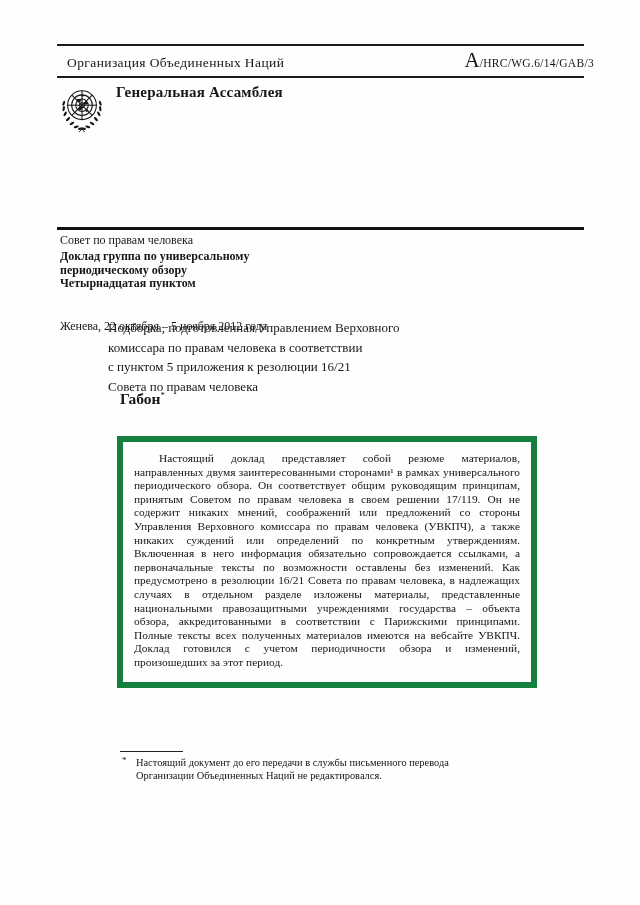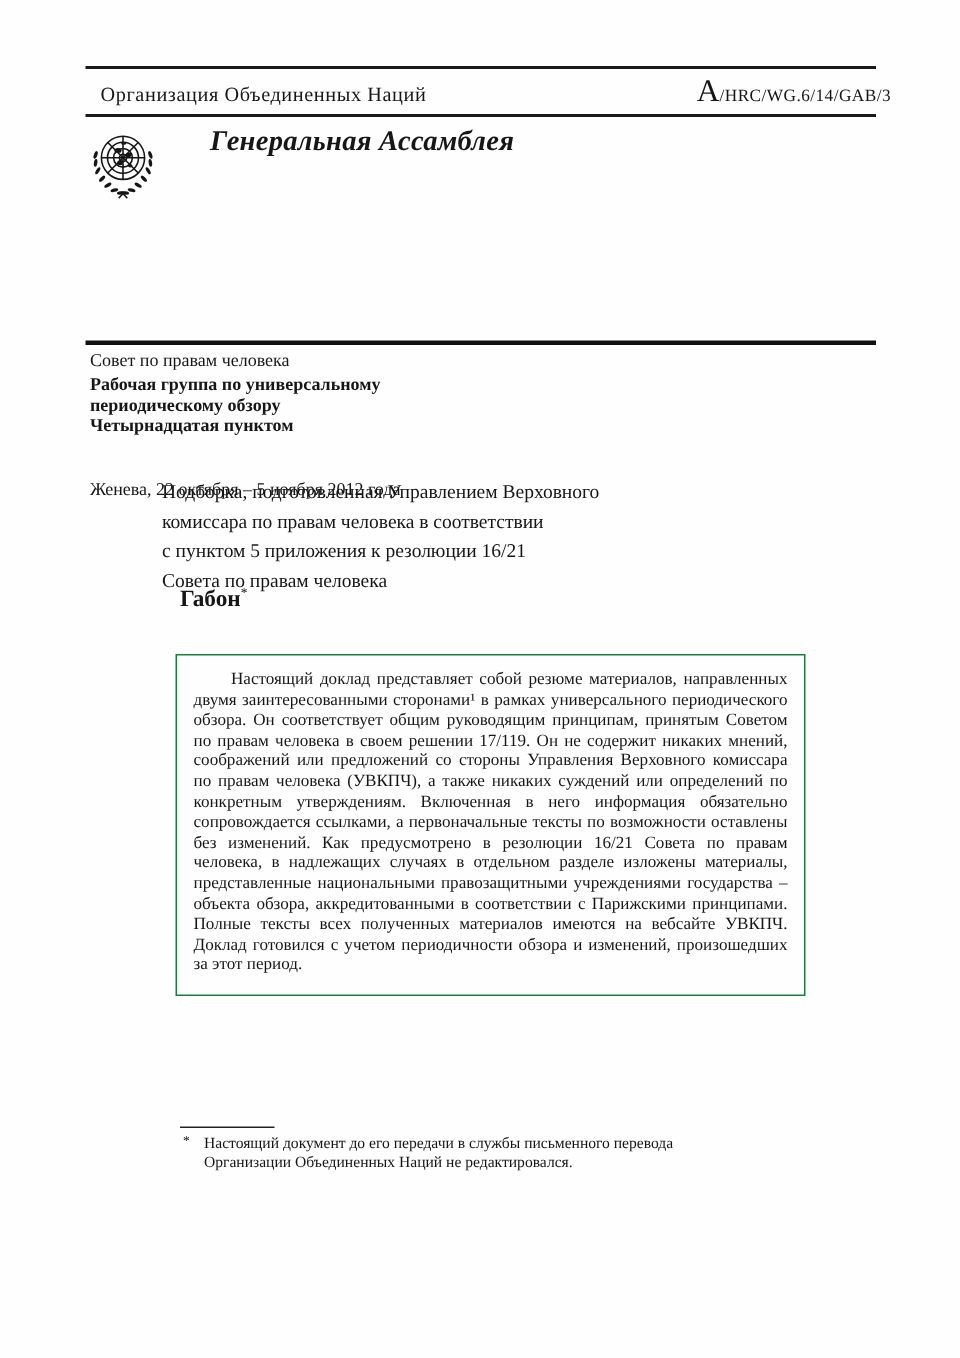--- a/index.html
+++ b/index.html
@@ -22,22 +22,22 @@
     position: absolute; left: 57px; width: 527px; top: 48px;
     display: flex; justify-content: space-between; align-items: baseline; margin-left: 10px;
   }
   .org-name { font-size: 13.5px; letter-spacing: 0.4px; }
   .doc-symbol { white-space: nowrap; }
   .doc-symbol .big-a { font-size: 21px; }
   .doc-symbol .rest  { font-size: 11.5px; letter-spacing: 0.3px; }
 
   .emblem { position: absolute; left: 58px; top: 84px; width: 48px; height: 52px; }
   .assembly-title {
-    position: absolute; left: 140px; top: 84px;
-    font-size: 19px; font-weight: bold; letter-spacing: 0.2px; font-style: italic;
+    position: absolute; left: 116px; top: 84px;
+    font-size: 15px; font-weight: bold; letter-spacing: 0.2px;
   }
   .distr-block {
     position: absolute; left: 420px; top: 96px;
     font-size: 11.5px; line-height: 14.5px;
   }
 
   
   .session-block { position: absolute; left: 60px; top: 233px; }
   .session-council { font-size: 12px; font-weight: normal; margin-bottom: 2px; }
   .session-wg { font-size: 12px; font-weight: bold; line-height: 13.5px; white-space: pre-line; }
@@ -52,21 +52,21 @@
   }
   .country-heading {
     position: absolute; left: 120px; top: 390px;
     font-size: 15.5px; font-weight: bold;
   }
   .country-heading sup { font-size: 9px; font-weight: normal; }
 
   
   .summary-box {
     position: absolute; left: 117px; top: 436px; width: 420px; min-height: 220px;
-    border: 1px solid #15803d;
+    border: 6px solid #15803d;
     padding: 10px 11px 12px 11px;
   }
   .summary-text {
     font-size: 11.4px; line-height: 13.6px;
     text-align: justify; text-indent: 25px;
   }
 
   
   .footnote-rule { position: absolute; left: 120px; top: 751px; width: 63px; height: 1px; background: #222; }
   .footnote { position: absolute; left: 120px; top: 756px; width: 348px; font-size: 10.4px; line-height: 13px; }
@@ -141,21 +141,21 @@
     </g>
   </svg>
 
   <div class="assembly-title">Генеральная Ассамблея</div>
 
 
   <div class="rule-thick"></div>
 
   <div class="session-block">
     <div class="session-council">Совет по правам человека</div>
-    <div class="session-wg">Рабочая группа по универсальному
+    <div class="session-wg">Доклад группа по универсальному
 периодическому обзору</div>
     <div class="session-num">Четырнадцатая пунктом</div>
     <div class="session-venue">Женева, 22 октября – 5 ноября 2012 года</div>
   </div>
 
   <div class="doc-title">Подборка, подготовленная Управлением Верховного
 комиссара по правам человека в соответствии
 с пунктом 5 приложения к резолюции 16/21
 Совета по правам человека</div>
 

